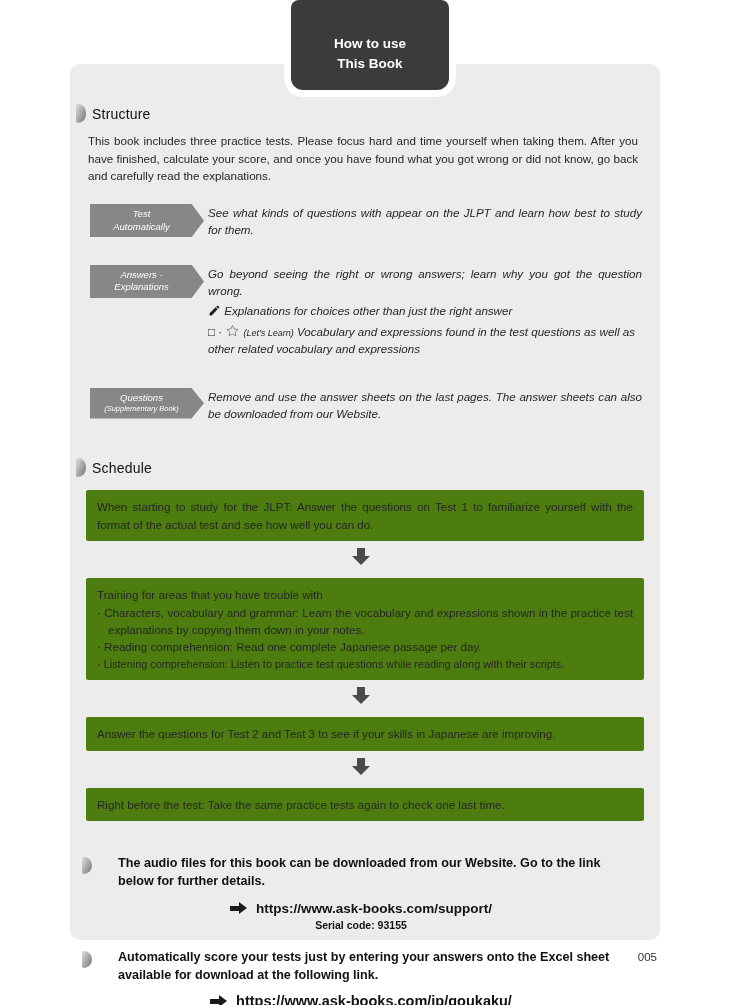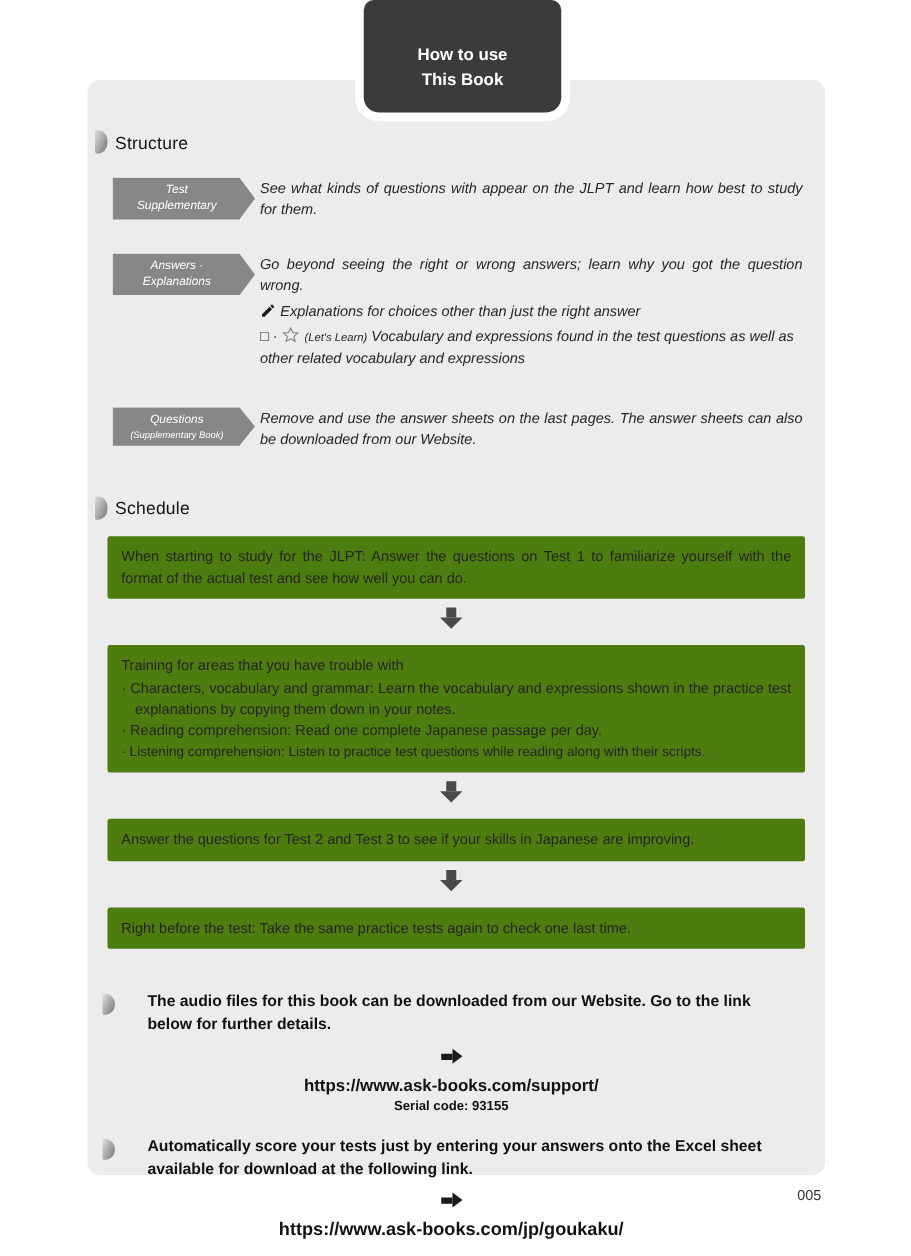--- a/index.html
+++ b/index.html
@@ -59,21 +59,21 @@
     content:""; position:absolute; left:0; top:8px; width:0; height:0;
     border-left:9px solid transparent; border-right:9px solid transparent; border-top:9px solid #4a4a4a;
   }
 
   .foot-head { display:flex; gap:26px; margin:34px 10px 0 6px; align-items:flex-start; }
   .foot-head.second { margin-top:18px; }
   .foot-head .bullet { height:17px; margin-top:2px; }
   .foot-text { font-weight:bold; font-size:12.6px; line-height:1.4; color:#111; }
   .link-row {
     display:flex; align-items:center; justify-content:center; gap:9px;
-    margin-top:11px; font-weight:bold; font-size:13.5px; color:#111;flex-direction:column;
+    margin-top:11px; font-weight:bold; font-size:13.5px; color:#111;
   }
   .link-row.big { font-size:14.5px; margin-top:9px; }
   .serial { text-align:center; font-weight:bold; font-size:10.5px; margin-top:3px; color:#111; }
   .arrow-right { display:inline-block; position:relative; width:17px; height:13px; flex:none; }
   .arrow-right::before { content:""; position:absolute; left:0; top:4px; width:9px; height:5px; background:#1a1a1a; }
   .arrow-right::after {
     content:""; position:absolute; left:9px; top:0; width:0; height:0;
     border-top:6.5px solid transparent; border-bottom:6.5px solid transparent; border-left:8px solid #1a1a1a;
   }
   .page-number { position:absolute; top:951px; right:72px; font-size:11.5px; color:#333; }
@@ -87,25 +87,26 @@
     <div>How to use</div>
     <div>This Book</div>
   </div>
 
   <div class="panel">
 
     <div class="sec-head">
       <span class="bullet"></span>
       <h2>Structure</h2>
     </div>
+    <p class="intro">This book includes three practice tests. Please focus hard and time yourself when taking them. After you have finished, calculate your score, and once you have found what you got wrong or did not know, go back and carefully read the explanations.</p>
 
     <div class="srow">
       <div class="tag">
         <span>Test</span>
-        <span>Supplementary</span>
+        <span>Automatically</span>
       </div>
       <div class="scol">
         <div class="stext">See what kinds of questions with appear on the JLPT and learn how best to study for them.</div>
       </div>
     </div>
 
     <div class="srow s2">
       <div class="tag">
         <span>Answers ·</span>
         <span>Explanations</span>

